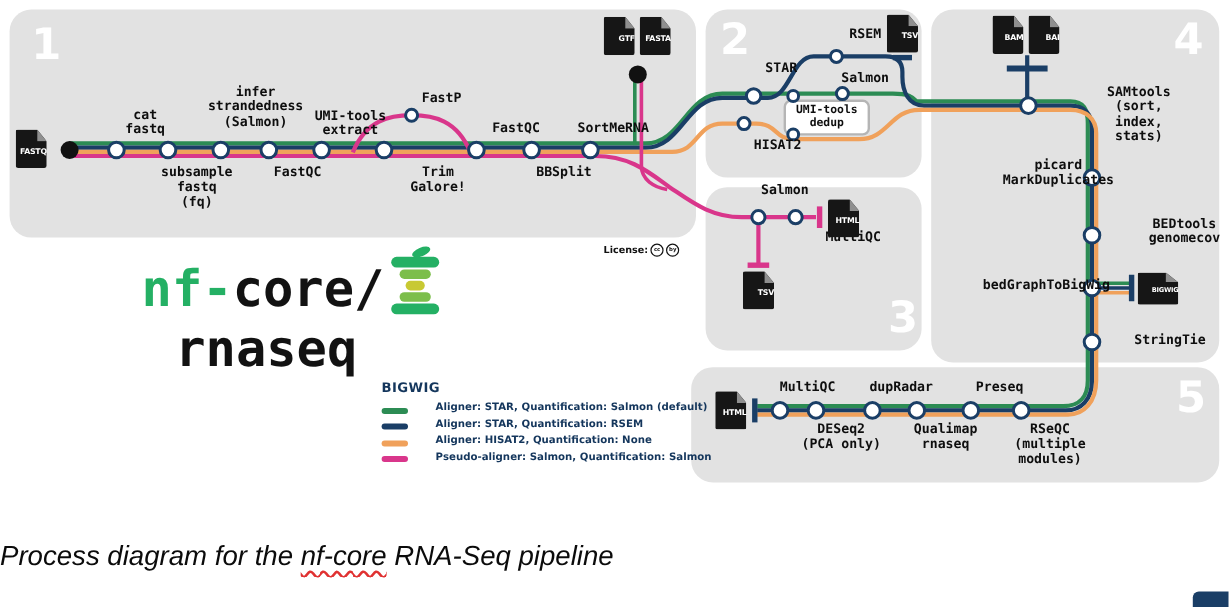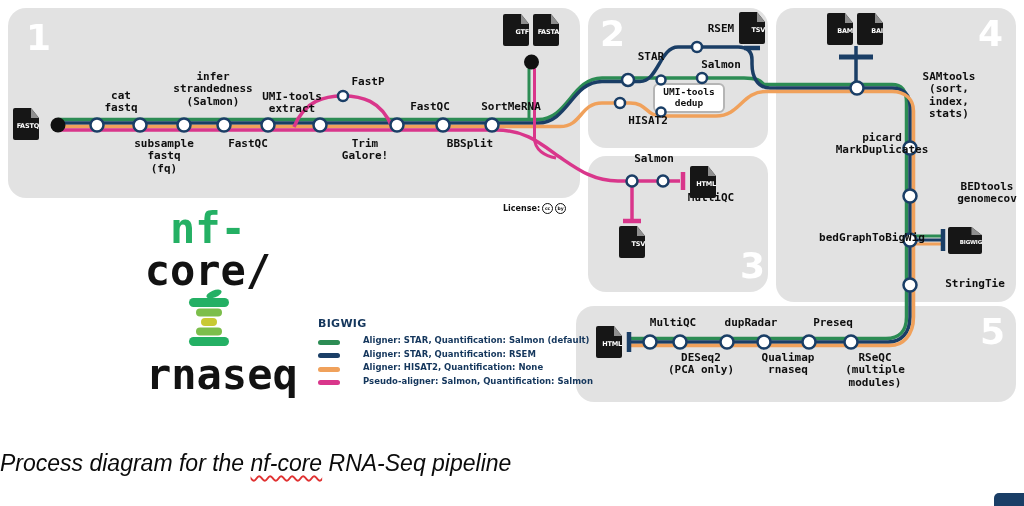--- a/index.html
+++ b/index.html
@@ -9,21 +9,21 @@
   .rails { position:absolute; left:0; top:0; }
   .lbl { position:absolute; transform:translateX(-50%); font:700 11px/1.12 "DejaVu Sans Mono",monospace; color:#0e0e0e; white-space:pre-line; text-align:center;padding-left:48px; }
   .umi-box-label { position:absolute; left:654px; top:84px; width:70px; height:28px; display:flex; align-items:center; justify-content:center; font:700 9.5px/1.15 "DejaVu Sans Mono",monospace; white-space:pre-line; text-align:center; color:#0e0e0e; }
   .file-icon { position:absolute; width:26px; height:32px; }
   .fi-body { position:absolute; inset:0; background:#161616; border-radius:2px; clip-path:polygon(0 0,69% 0,100% 31%,100% 100%,0 100%); }
   .fi-fold { position:absolute; left:69%; top:0; width:31%; height:31%; background:#8f8f8f; clip-path:polygon(0 0,100% 100%,0 100%); }
   .fi-tag { position:absolute; left:0; right:0; top:50%; transform:translateY(-50%); margin-top:2px; text-align:right; color:#ffffff; font:700 6.5px "DejaVu Sans",sans-serif; letter-spacing:-0.2px; }
   .file-icon.wide { width:34px; height:27px; }
   .file-icon.wide .fi-tag { font-size:5.5px; margin-top:1px; }
   .logo { position:absolute; left:118px; top:208px; color:#121212; }
-  .logo-l1 { font:700 42px/1 "DejaVu Sans Mono",monospace; display:flex; align-items:center;flex-direction:column; }
+  .logo-l1 { font:700 42px/1 "DejaVu Sans Mono",monospace; display:flex; align-items:flex-end; }
   .logo-nf { color:#24B064; }
   .logo-core { color:#121212; }
   .logo-apple { margin-left:3px; margin-top:-4px; }
   .logo-l2 { font:700 42px/1 "DejaVu Sans Mono",monospace; margin:8px 0 0 28px; color:#121212; }
   .license { position:absolute; left:503px; top:203px; display:flex; align-items:center; gap:2px; font:700 8px/1 "DejaVu Sans",sans-serif; color:#111; }
   .cc-badge { display:inline-block; width:9px; height:9px; border:1px solid #111; border-radius:50%; font:700 4.5px/9px "DejaVu Sans",sans-serif; text-align:center; }
   .legend { position:absolute; }
   .legend-title { font:700 11px/1 "DejaVu Sans",sans-serif; color:#14365c; letter-spacing:0.3px; margin-bottom:7px; }
   .ls-item { font:700 9px/1 "DejaVu Sans",sans-serif; color:#14365c; margin-top:5px; }
   .lm-item { display:flex; align-items:flex-end; gap:23px; margin-top:5px; }

